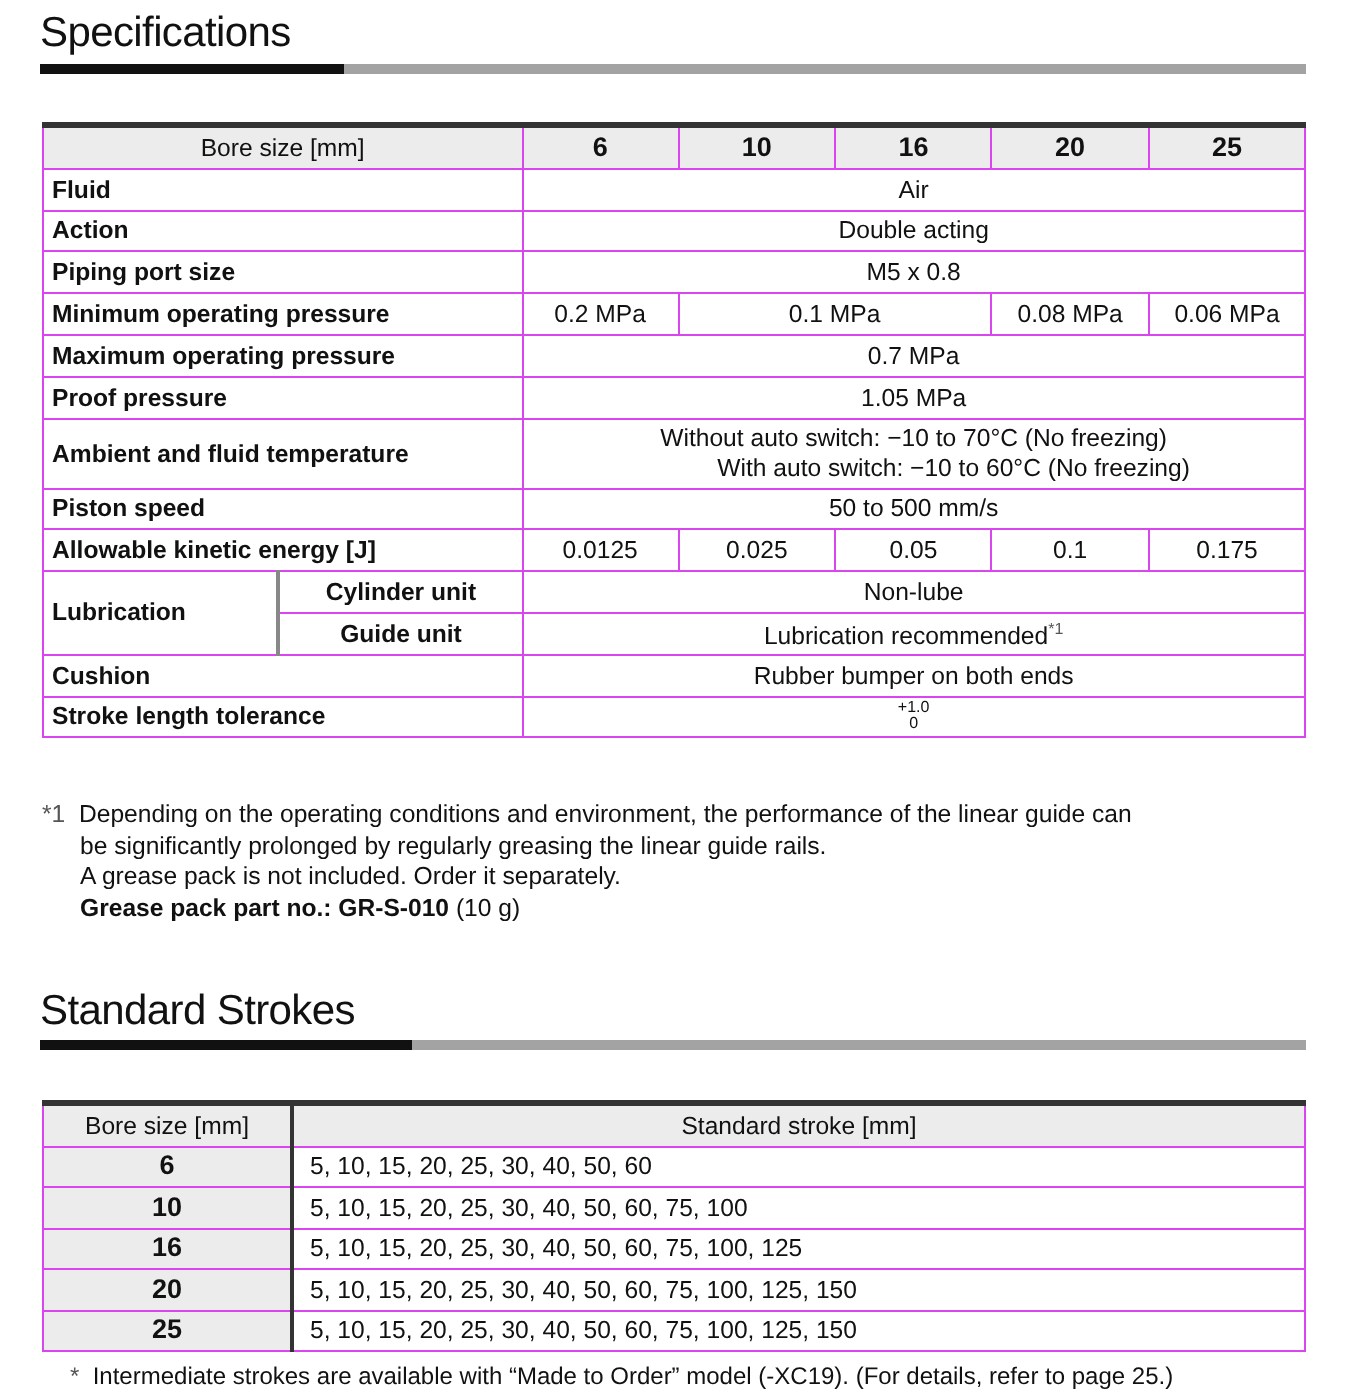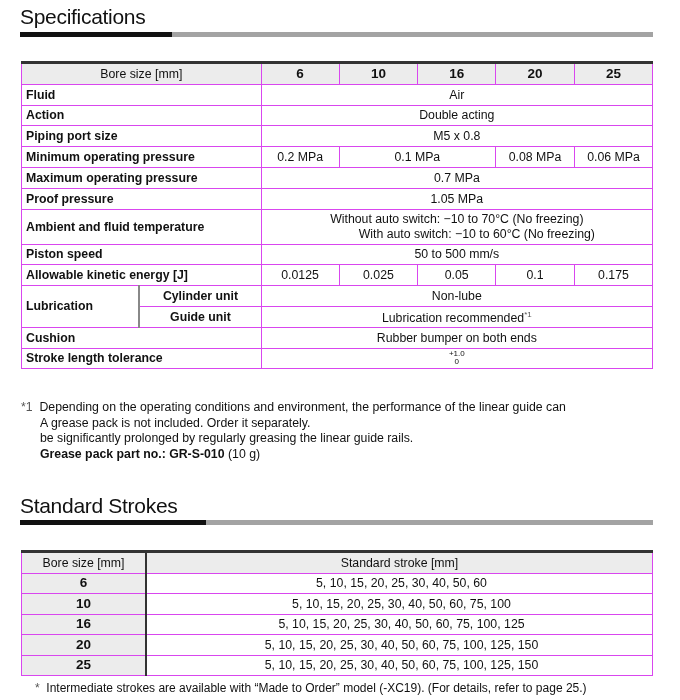--- a/index.html
+++ b/index.html
@@ -17,21 +17,21 @@
   .spec td.sub { border-left:2px solid #888;text-align:center; }
   .tol { display:inline-block; font-size:8px; line-height:8px; text-align:center; vertical-align:middle; }
   .notes { position:absolute; left:21px; top:377px; font-size:12.3px; line-height:15.5px; width:640px;margin-top:23px; }
   .notes .ind { padding-left:19px; }
   .notes b { font-weight:bold; }
   .ast { color:#555; }
   table.strokes { left:21px; top:550px; width:632px; border:1.5px solid #333; border-top:3px solid #333; }
   .strokes th { background:#ececec; font-weight:normal; text-align:center; }
   .strokes td.bore { background:#ececec; font-weight:bold; font-size:13.5px; text-align:center; width:115px; border-right:2px solid #333; }
   .strokes th.borehdr { border-right:2px solid #333; }
-  .strokes td.vals { text-align:center; padding-left:8px; }
+  .strokes td.vals { text-align:left; padding-left:8px; }
   .strokes td, .strokes th { height:19.5px; }
   .foot { position:absolute; left:35px; top:681px; font-size:12px; }
   sup { font-size:8px; color:#555; }
 </style>
 </head>
 <body>
 
 <div class="section-title" style="top:5px;">Specifications</div>
 <div class="rule" style="top:32px;">
     <div class="accent" style="width:152px;"></div>
@@ -119,22 +119,22 @@
     <td colspan="2" class="lbl">Stroke length tolerance</td>
     <td colspan="5" class="val">
       <span class="tol"><span>+1.0</span><br><span>0</span></span>
     </td>
   </tr>
 </tbody>
   </table>
 
 <div class="notes">
   <div><span class="ast">*1</span>&nbsp; <span>Depending on the operating conditions and environment, the performance of the linear guide can</span></div>
+  <div class="ind">be significantly prolonged by regularly greasing the linear guide rails.</div>
   <div class="ind">A grease pack is not included. Order it separately.</div>
-  <div class="ind">be significantly prolonged by regularly greasing the linear guide rails.</div>
   <div class="ind"><b>Grease pack part no.: GR-S-010</b><span> (10 g)</span></div>
 </div>
 
 <div class="section-title" style="top:494px;">Standard Strokes</div>
 <div class="rule" style="top:520px;">
     <div class="accent" style="width:186px;"></div>
   </div>
 
 <table class="strokes">
   <tbody>

